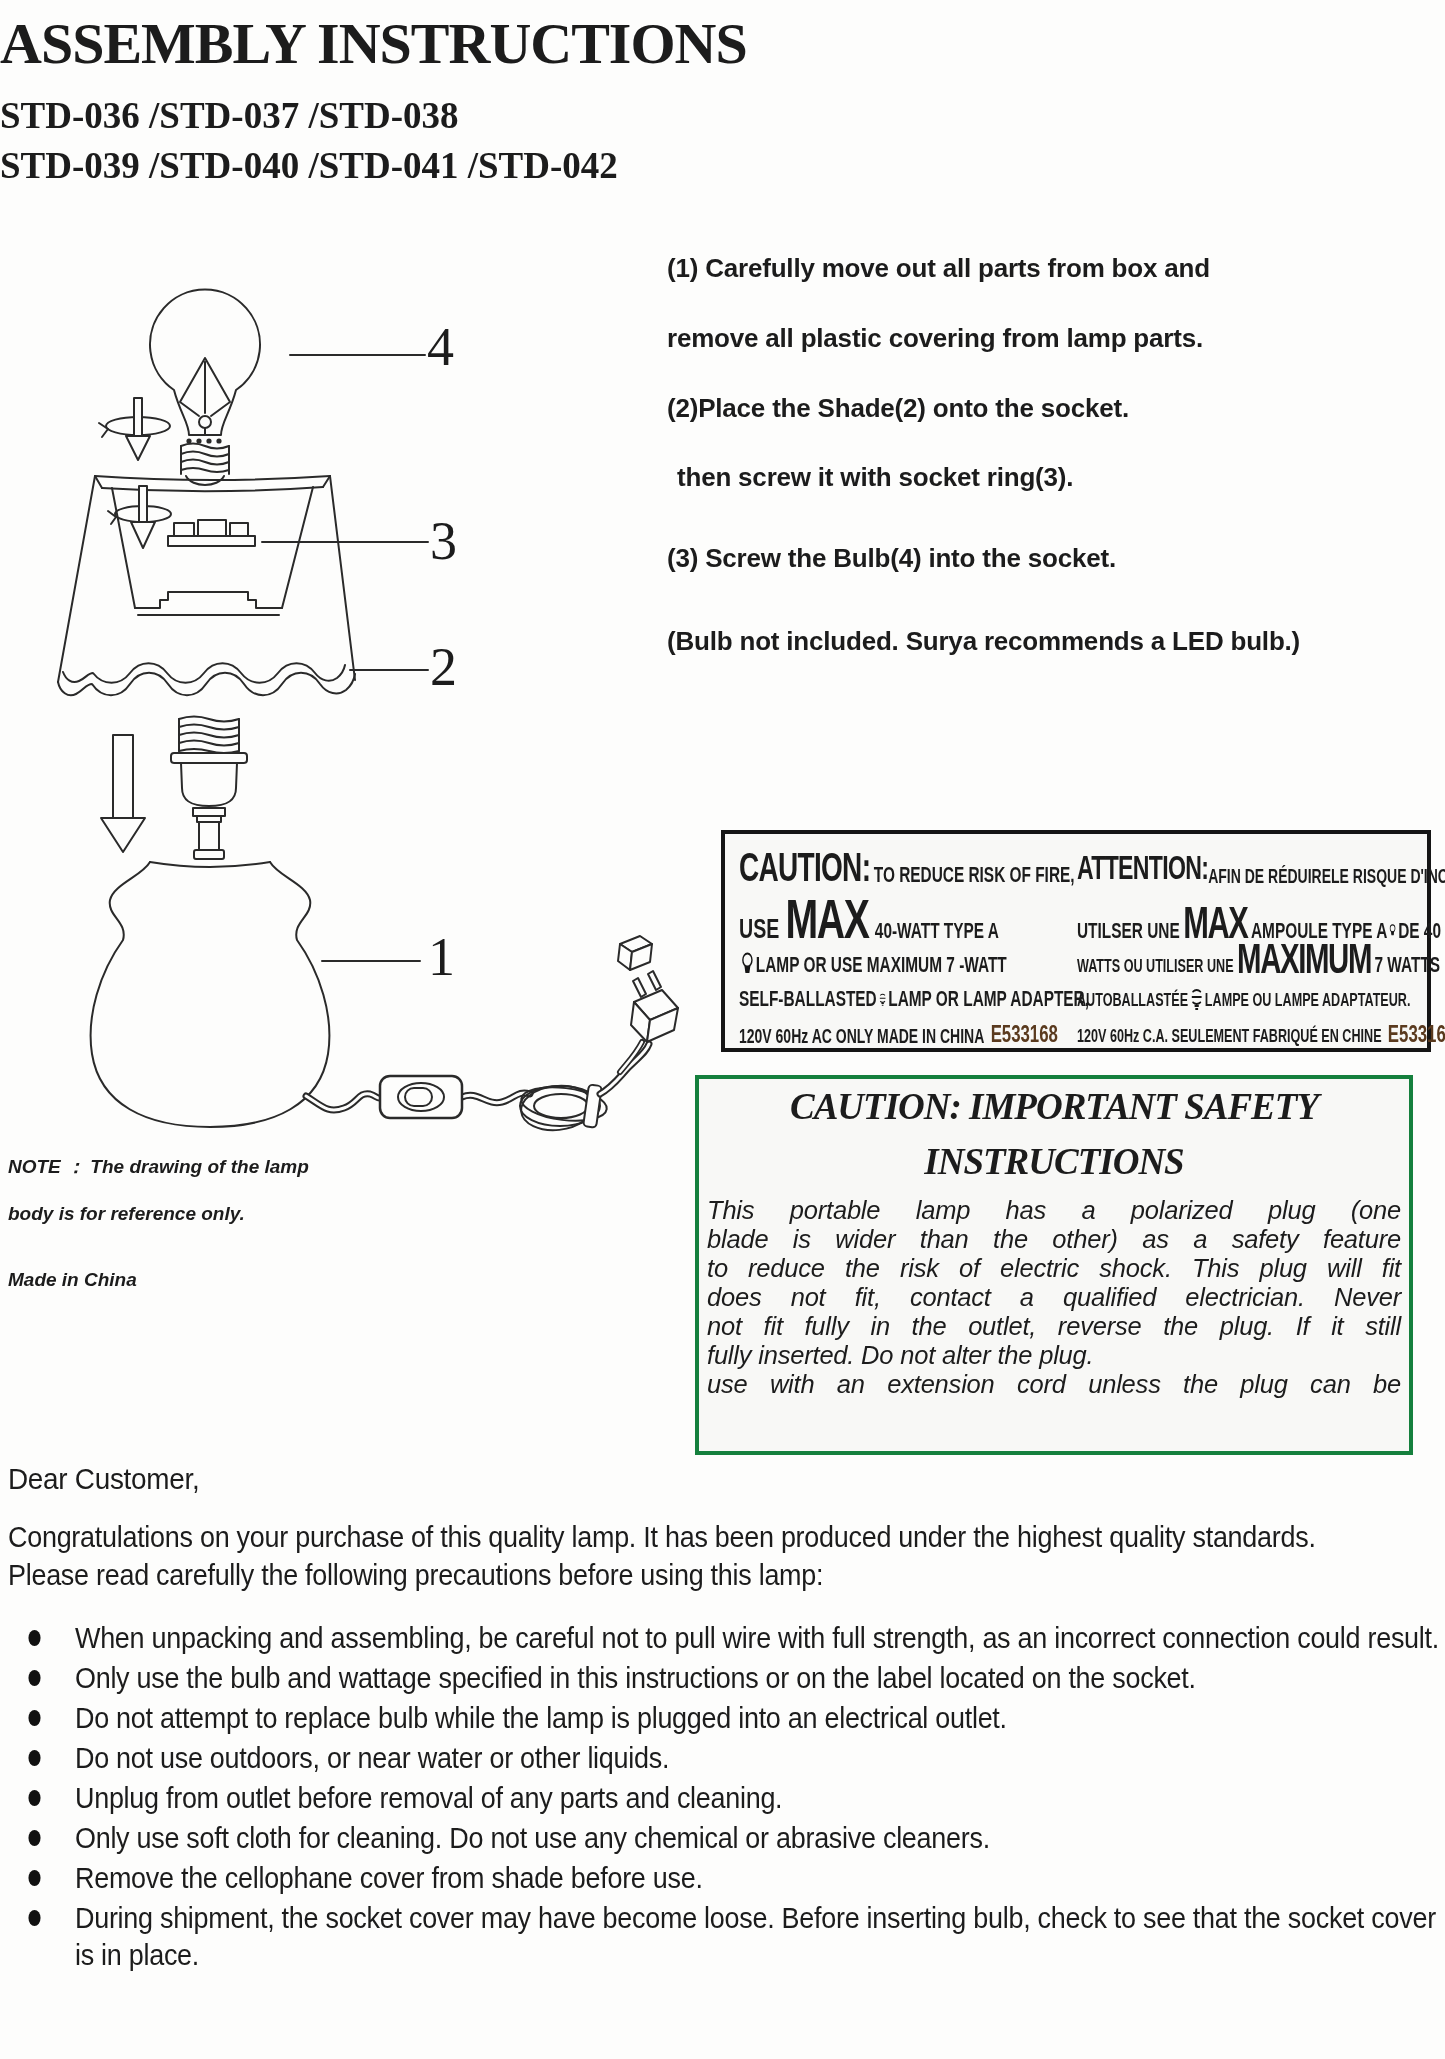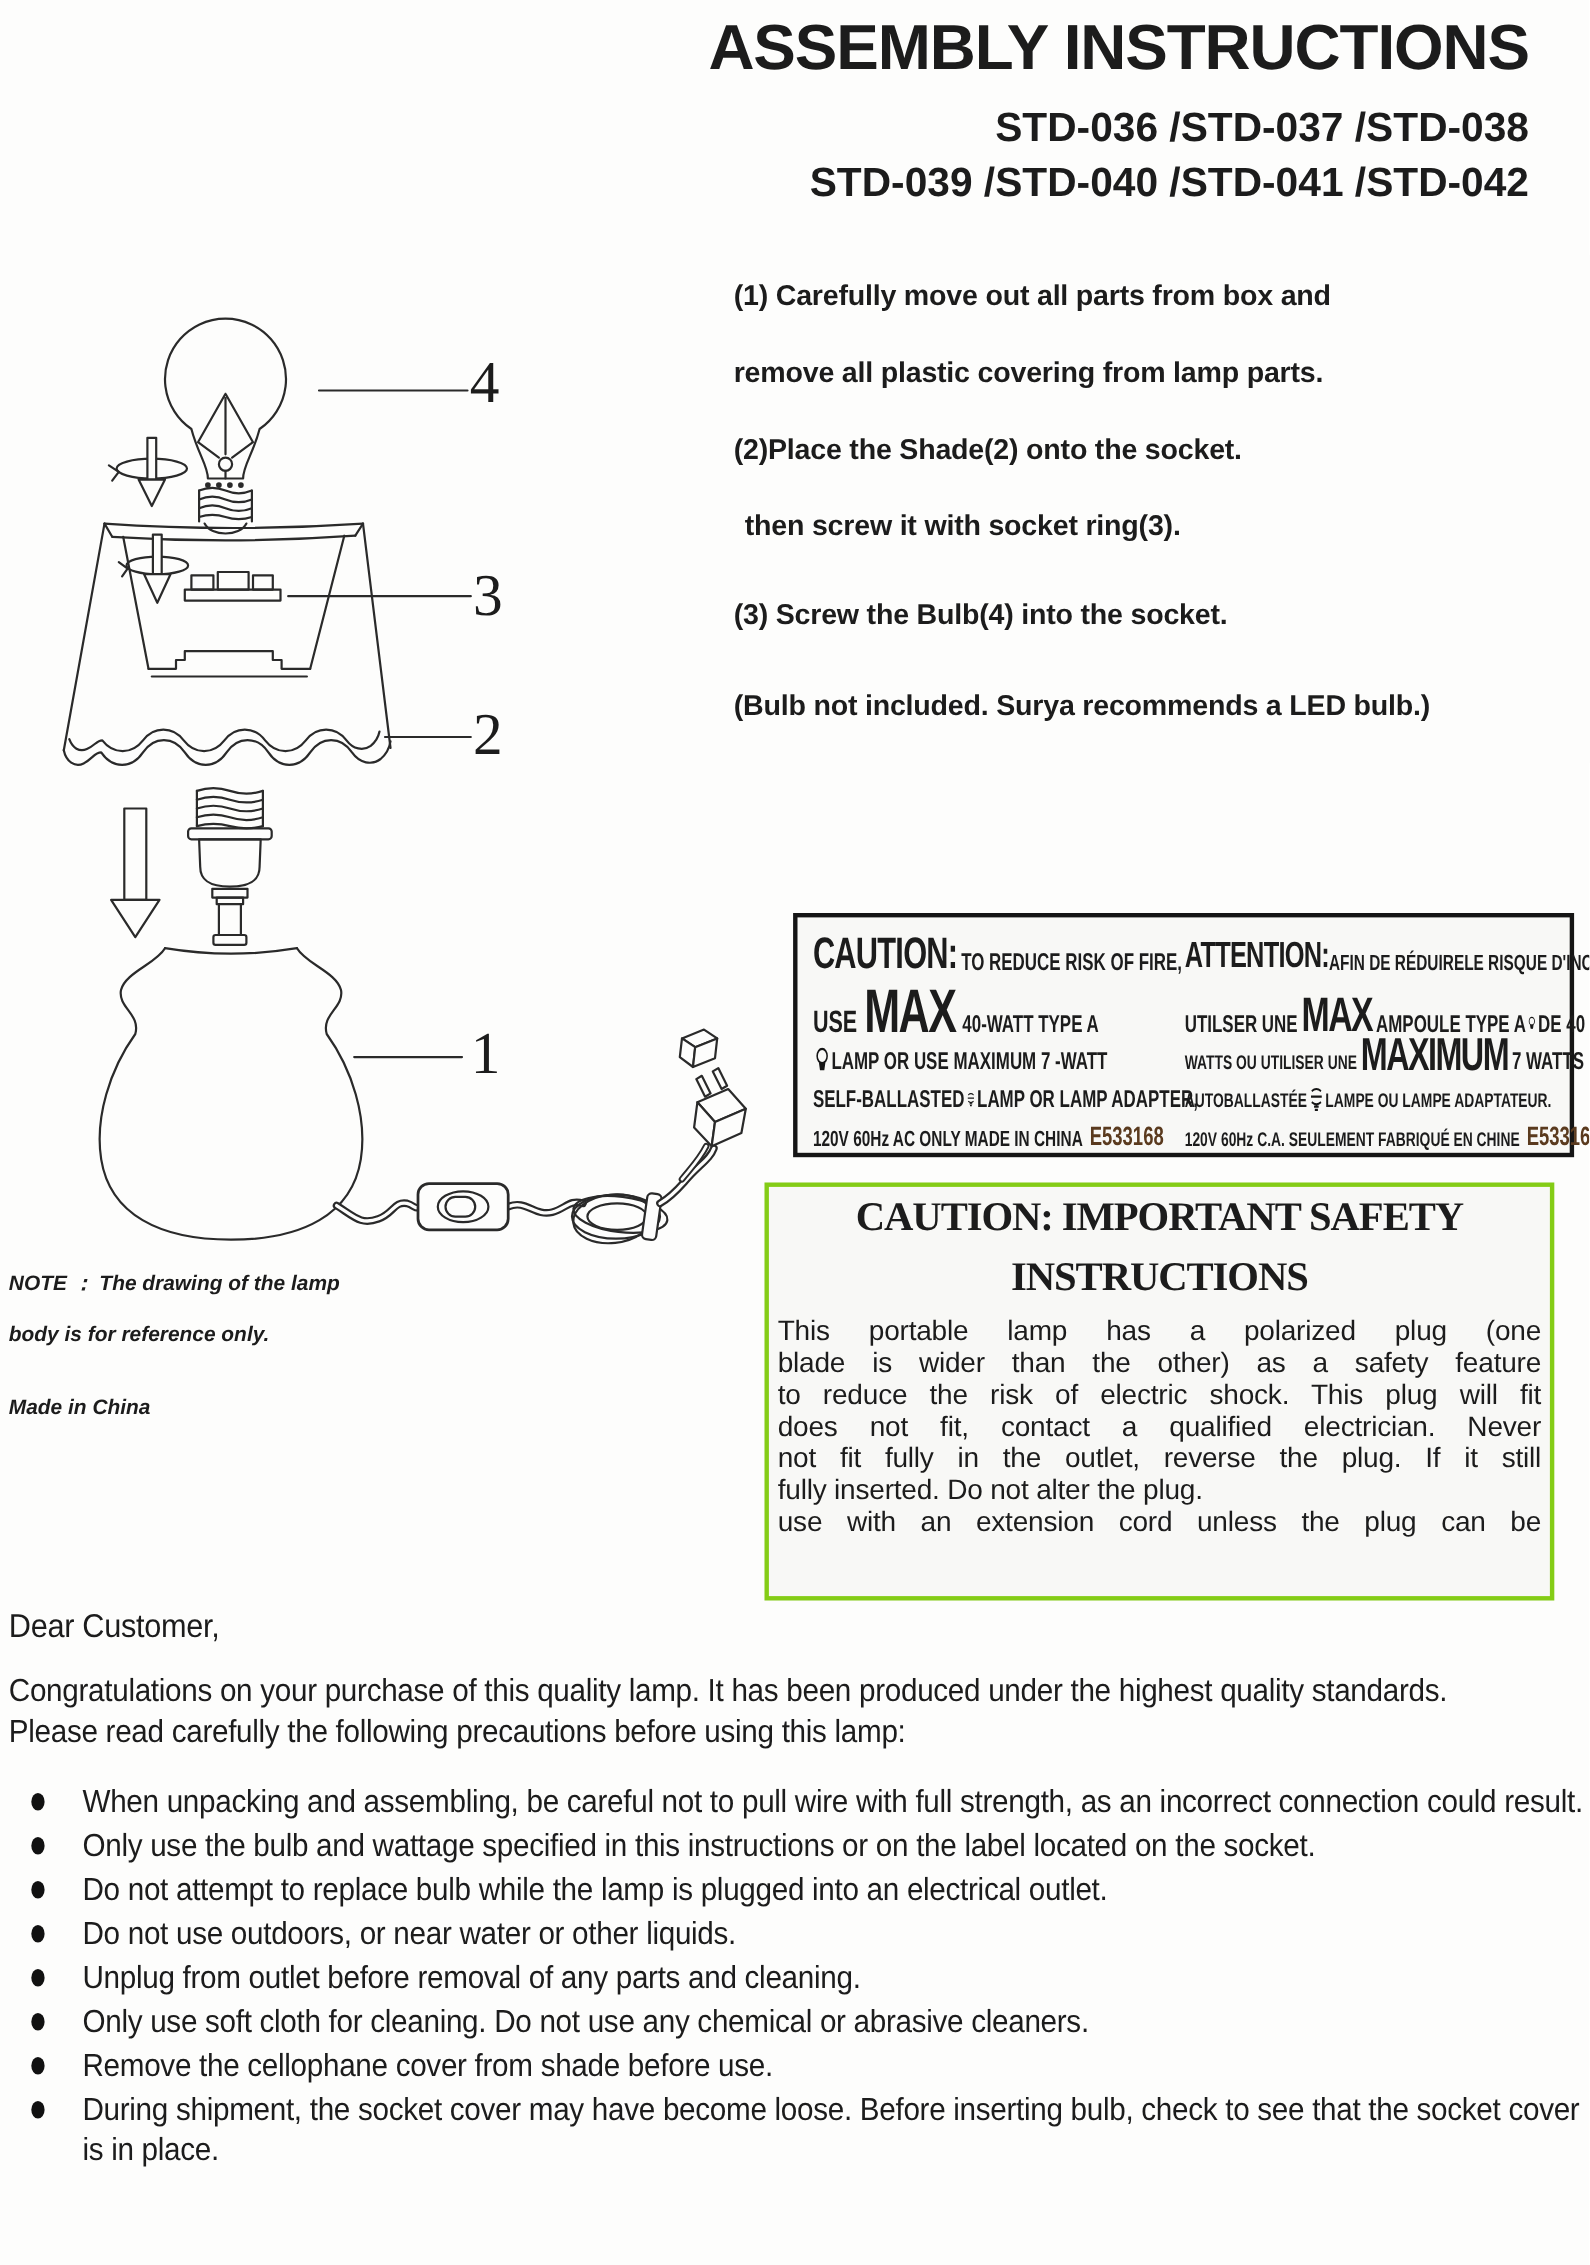--- a/index.html
+++ b/index.html
@@ -1,20 +1,20 @@
 <!DOCTYPE html>
 <html><head>
 <meta charset="utf-8">
 <style>
   html,body{margin:0;padding:0;background:#ffffff;}
   .page{position:relative;width:1445px;height:2059px;background:#fdfdfc;color:#1c1c1c;
         font-family:"Liberation Sans",sans-serif;overflow:hidden;}
   .abs{position:absolute;}
   
-  .header{left:0;top:10px;width:1390px;text-align:right;}
+  .header{left:0;top:10px;width:1390px;text-align:left;font-family:Liberation Serif, serif;}
   .title{font-size:58px;font-weight:bold;letter-spacing:-1px;}
   .models{font-size:37px;font-weight:bold;margin-top:14px;line-height:50px;}
   
   .step{position:absolute;left:667px;white-space:nowrap;font-size:26px;font-weight:bold;letter-spacing:-0.2px;}
   
   .diagram-num{position:absolute;font-family:"Liberation Serif",serif;font-size:54px;line-height:54px;}
   
   .warnbox{left:721px;top:830px;width:702px;height:214px;border:4px solid #151515;background:#f8f8f6;text-align:right;}
   .warncol{position:absolute;top:8px;transform-origin:0 0;transform:scaleX(0.70);}
   .warncol .row{display:flex;align-items:flex-end;white-space:nowrap;}
@@ -27,21 +27,21 @@
   .w-sm3{font-size:18px;font-weight:bold;line-height:24px;}
   .w-use{font-size:28px;font-weight:bold;line-height:30px;}
   .w-max{font-size:56px;font-weight:bold;line-height:50px;letter-spacing:-2px;}
   .w-max2{font-size:44px;font-weight:bold;line-height:42px;letter-spacing:-2px;}
   .w-maximum{font-size:42px;font-weight:bold;line-height:38px;letter-spacing:-2px;}
   .e-num{font-size:24px;font-weight:bold;}
   .gap4{margin-left:5px;} .gap8{margin-left:9px;}
   .r1{height:46px;} .r2{height:56px;} .r3{height:34px;} .r4{height:34px;} .r5{height:36px;}
   .wicon{display:inline-block;margin:0 3px;}
   
-  .safebox{left:695px;top:1075px;width:694px;height:356px;border:4px solid #84cc16;background:#f8f8f6;padding:8px;}
+  .safebox{left:695px;top:1075px;width:694px;height:356px;border:4px solid #15803d;background:#f8f8f6;padding:8px;font-style:italic;}
   .safe-title{font-family:"Liberation Serif",serif;font-weight:bold;font-size:37px;text-align:center;line-height:40px;letter-spacing:-1px;}
   .safe-title2{margin-top:15px;}
   .safe-body{margin-top:14px;font-size:25.5px;line-height:29px;letter-spacing:-0.2px;}
   .safe-line{text-align:justify;text-align-last:justify;}
   .safe-line.last{text-align-last:left;}
   
   .noteline{position:absolute;left:8px;font-size:19px;font-weight:bold;white-space:nowrap;font-style:italic;}
   
   .customer{left:8px;top:1462px;width:1490px;transform:scaleX(0.93);transform-origin:0 0;letter-spacing:-0.3px;}
   .salutation{font-size:30px;line-height:34px;}

